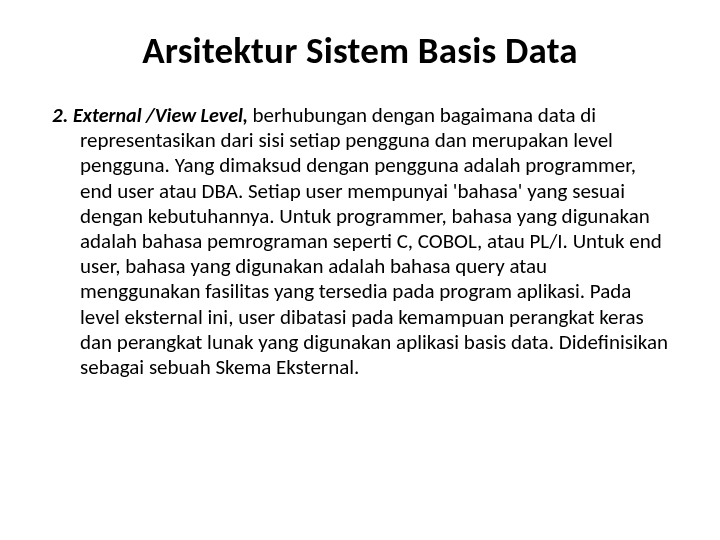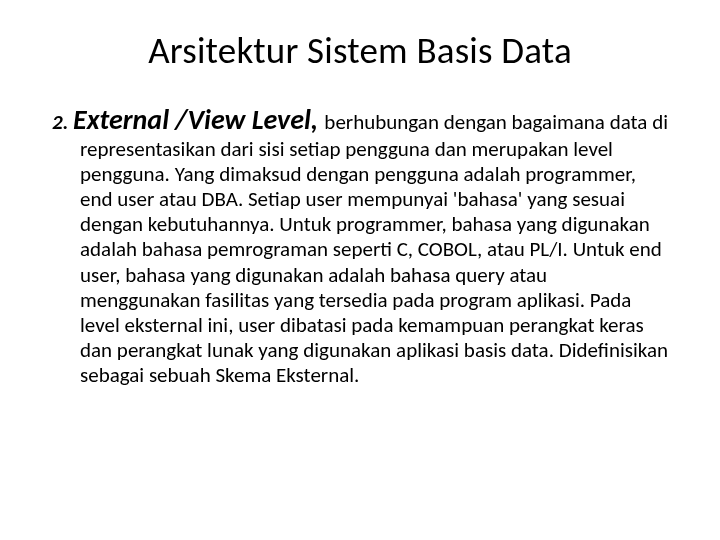--- a/index.html
+++ b/index.html
@@ -13,38 +13,38 @@
       background: #ffffff;
       font-family: Calibri, 'Segoe UI', Arial, sans-serif;
       color: #000000;
       overflow: hidden;
     }
     .slide {
       padding: 28px 48px 40px 48px;
     }
     .title {
       font-size: 37px;
-      font-weight: 400;
+      font-weight: 700;
       text-align: center;
       margin-bottom: 30px;
       letter-spacing: 0.2px;
     }
     .body-wrap {
       padding-left: 4px;
     }
     .item-number {
       font-style: italic;
       font-weight: 700;
       font-size: 21px;
       display: inline;
     }
     .lead-bold-italic {
       font-style: italic;
       font-weight: 700;
-      font-size: 28px;
+      font-size: 20px;
       display: inline;
       margin-top: 12px;
     }
     .body-text {
       font-size: 21px;
       line-height: 1.2;
       text-align: left;
       padding-left: 28px;
       text-indent: -28px;
     }

